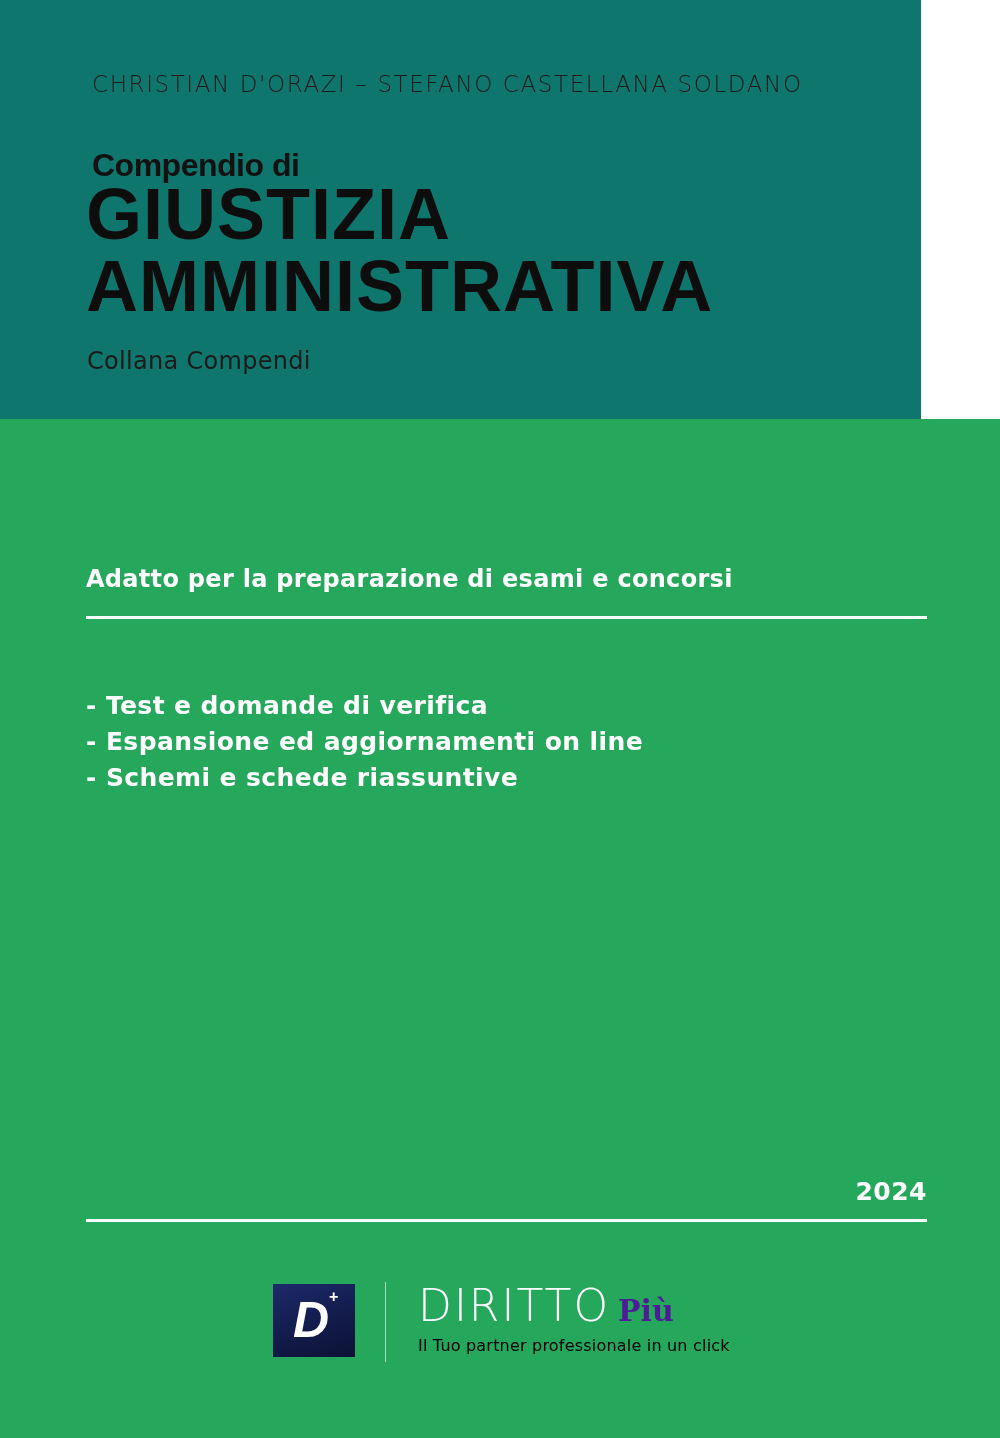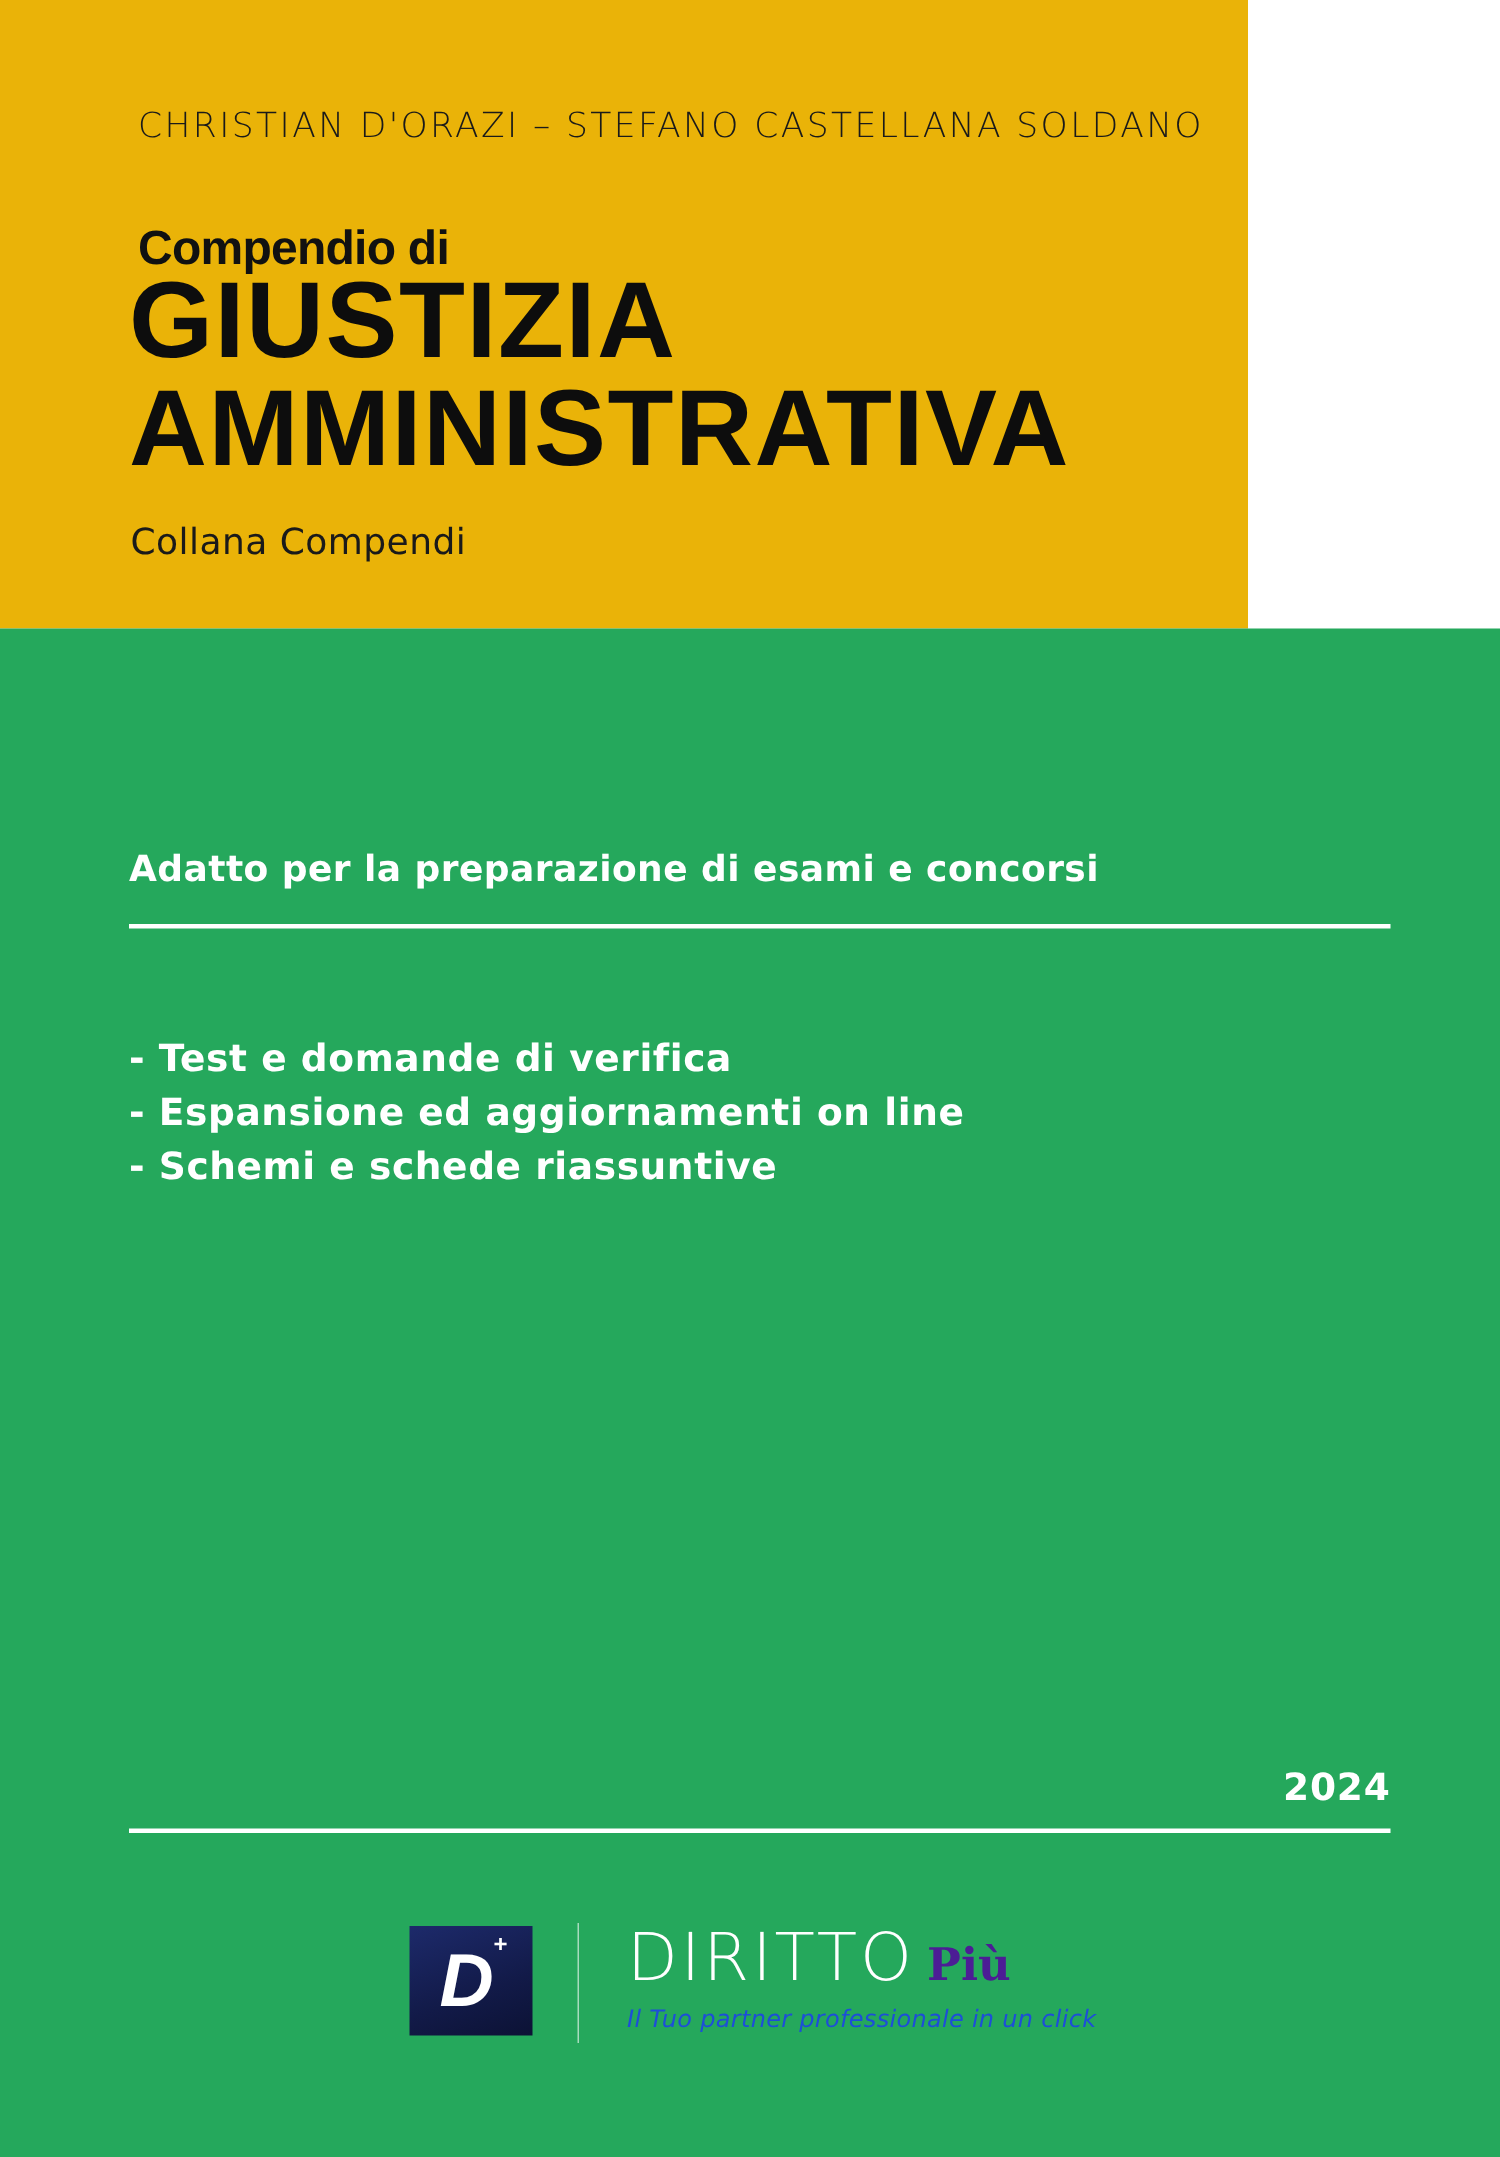--- a/index.html
+++ b/index.html
@@ -1,37 +1,37 @@
 <!DOCTYPE html>
 <html><head>
 <meta charset="utf-8">
 <style>
   html, body { margin:0; padding:0; }
   body { width:1000px; height:1438px; position:relative; overflow:hidden; background:#ffffff; font-family:"DejaVu Sans", sans-serif; }
-  .top { position:absolute; left:0; top:0; width:832px; height:419px; background:#eab308; }
+  .top { position:absolute; left:0; top:0; width:921px; height:419px; background:#0f766e; }
   .green { position:absolute; left:0; top:419px; width:1000px; height:1019px; background:#25a85c; }
   .authors { position:absolute; left:92px; top:71px; font-family:"DejaVu Sans", sans-serif; font-size:23px; letter-spacing:1.6px; color:#1a1a1a; font-weight:300; white-space:nowrap; }
   .pre-title { position:absolute; left:92px; top:147px; font-family:"Liberation Sans", sans-serif; font-weight:bold; font-size:32px; color:#111; letter-spacing:-0.5px; }
   .title1 { position:absolute; left:86px; top:178px; font-family:"Liberation Sans", sans-serif; font-weight:bold; font-size:72px; line-height:72px; color:#0d0d0d; letter-spacing:1px; }
   .title2 { position:absolute; left:86px; top:250px; font-family:"Liberation Sans", sans-serif; font-weight:bold; font-size:72px; line-height:72px; color:#0d0d0d; letter-spacing:1px; }
   .series { position:absolute; left:87px; top:347px; font-family:"DejaVu Sans", sans-serif; font-size:24px; color:#1a1a1a; letter-spacing:0.3px; }
   .tagline { position:absolute; left:86px; top:565px; font-family:"DejaVu Sans", sans-serif; font-weight:bold; font-size:24px; color:#ffffff; letter-spacing:0.3px; }
   .rule1 { position:absolute; left:86px; top:616px; width:841px; height:3px; background:#ffffff; }
   .features { position:absolute; left:86px; top:688px; list-style:none; margin:0; padding:0; }
   .features li { font-family:"DejaVu Sans", sans-serif; font-weight:bold; font-size:25px; color:#ffffff; line-height:36px; letter-spacing:0.4px; }
   .year { position:absolute; right:73px; top:1177px; font-family:"DejaVu Sans", sans-serif; font-weight:bold; font-size:25px; color:#ffffff; letter-spacing:0.5px; }
   .rule2 { position:absolute; left:86px; top:1219px; width:841px; height:3px; background:#ffffff; }
   .logo-box { position:absolute; left:273px; top:1284px; width:82px; height:73px; background:linear-gradient(160deg,#1d2a6b 0%,#121a48 60%,#0c1235 100%); }
   .logo-d { position:absolute; left:20px; top:10px; font-family:"Liberation Sans", sans-serif; font-weight:bold; font-style:italic; font-size:50px; color:#ffffff; line-height:52px; }
   .logo-plus { position:absolute; left:56px; top:4px; font-family:"Liberation Sans", sans-serif; font-weight:bold; font-size:16px; color:#ffffff; }
   .logo-sep { position:absolute; left:385px; top:1282px; width:1px; height:80px; background:rgba(255,255,255,0.6); }
   .brand { position:absolute; left:418px; top:1280px; white-space:nowrap; }
   .brand-main { font-family:"DejaVu Sans", sans-serif; font-weight:200; font-size:44px; color:#ffffff; letter-spacing:2px; }
   .brand-piu { font-family:"DejaVu Serif", serif; font-weight:bold; font-size:30px; color:#4c1d95; margin-left:8px; }
-  .brand-sub { position:absolute; left:418px; top:1336px; font-family:"DejaVu Sans", sans-serif; font-size:16px; color:#1d4ed8; white-space:nowrap; letter-spacing:0.2px;font-style:italic; }
+  .brand-sub { position:absolute; left:418px; top:1336px; font-family:"DejaVu Sans", sans-serif; font-size:16px; color:#000000; white-space:nowrap; letter-spacing:0.2px; }
 </style>
 </head>
 <body>
 
 <div class="top">
   <div class="authors">CHRISTIAN D'ORAZI – STEFANO CASTELLANA SOLDANO</div>
   <div class="pre-title">Compendio di</div>
   <div class="title1">GIUSTIZIA</div>
   <div class="title2">AMMINISTRATIVA</div>
   <div class="series">Collana Compendi</div>

